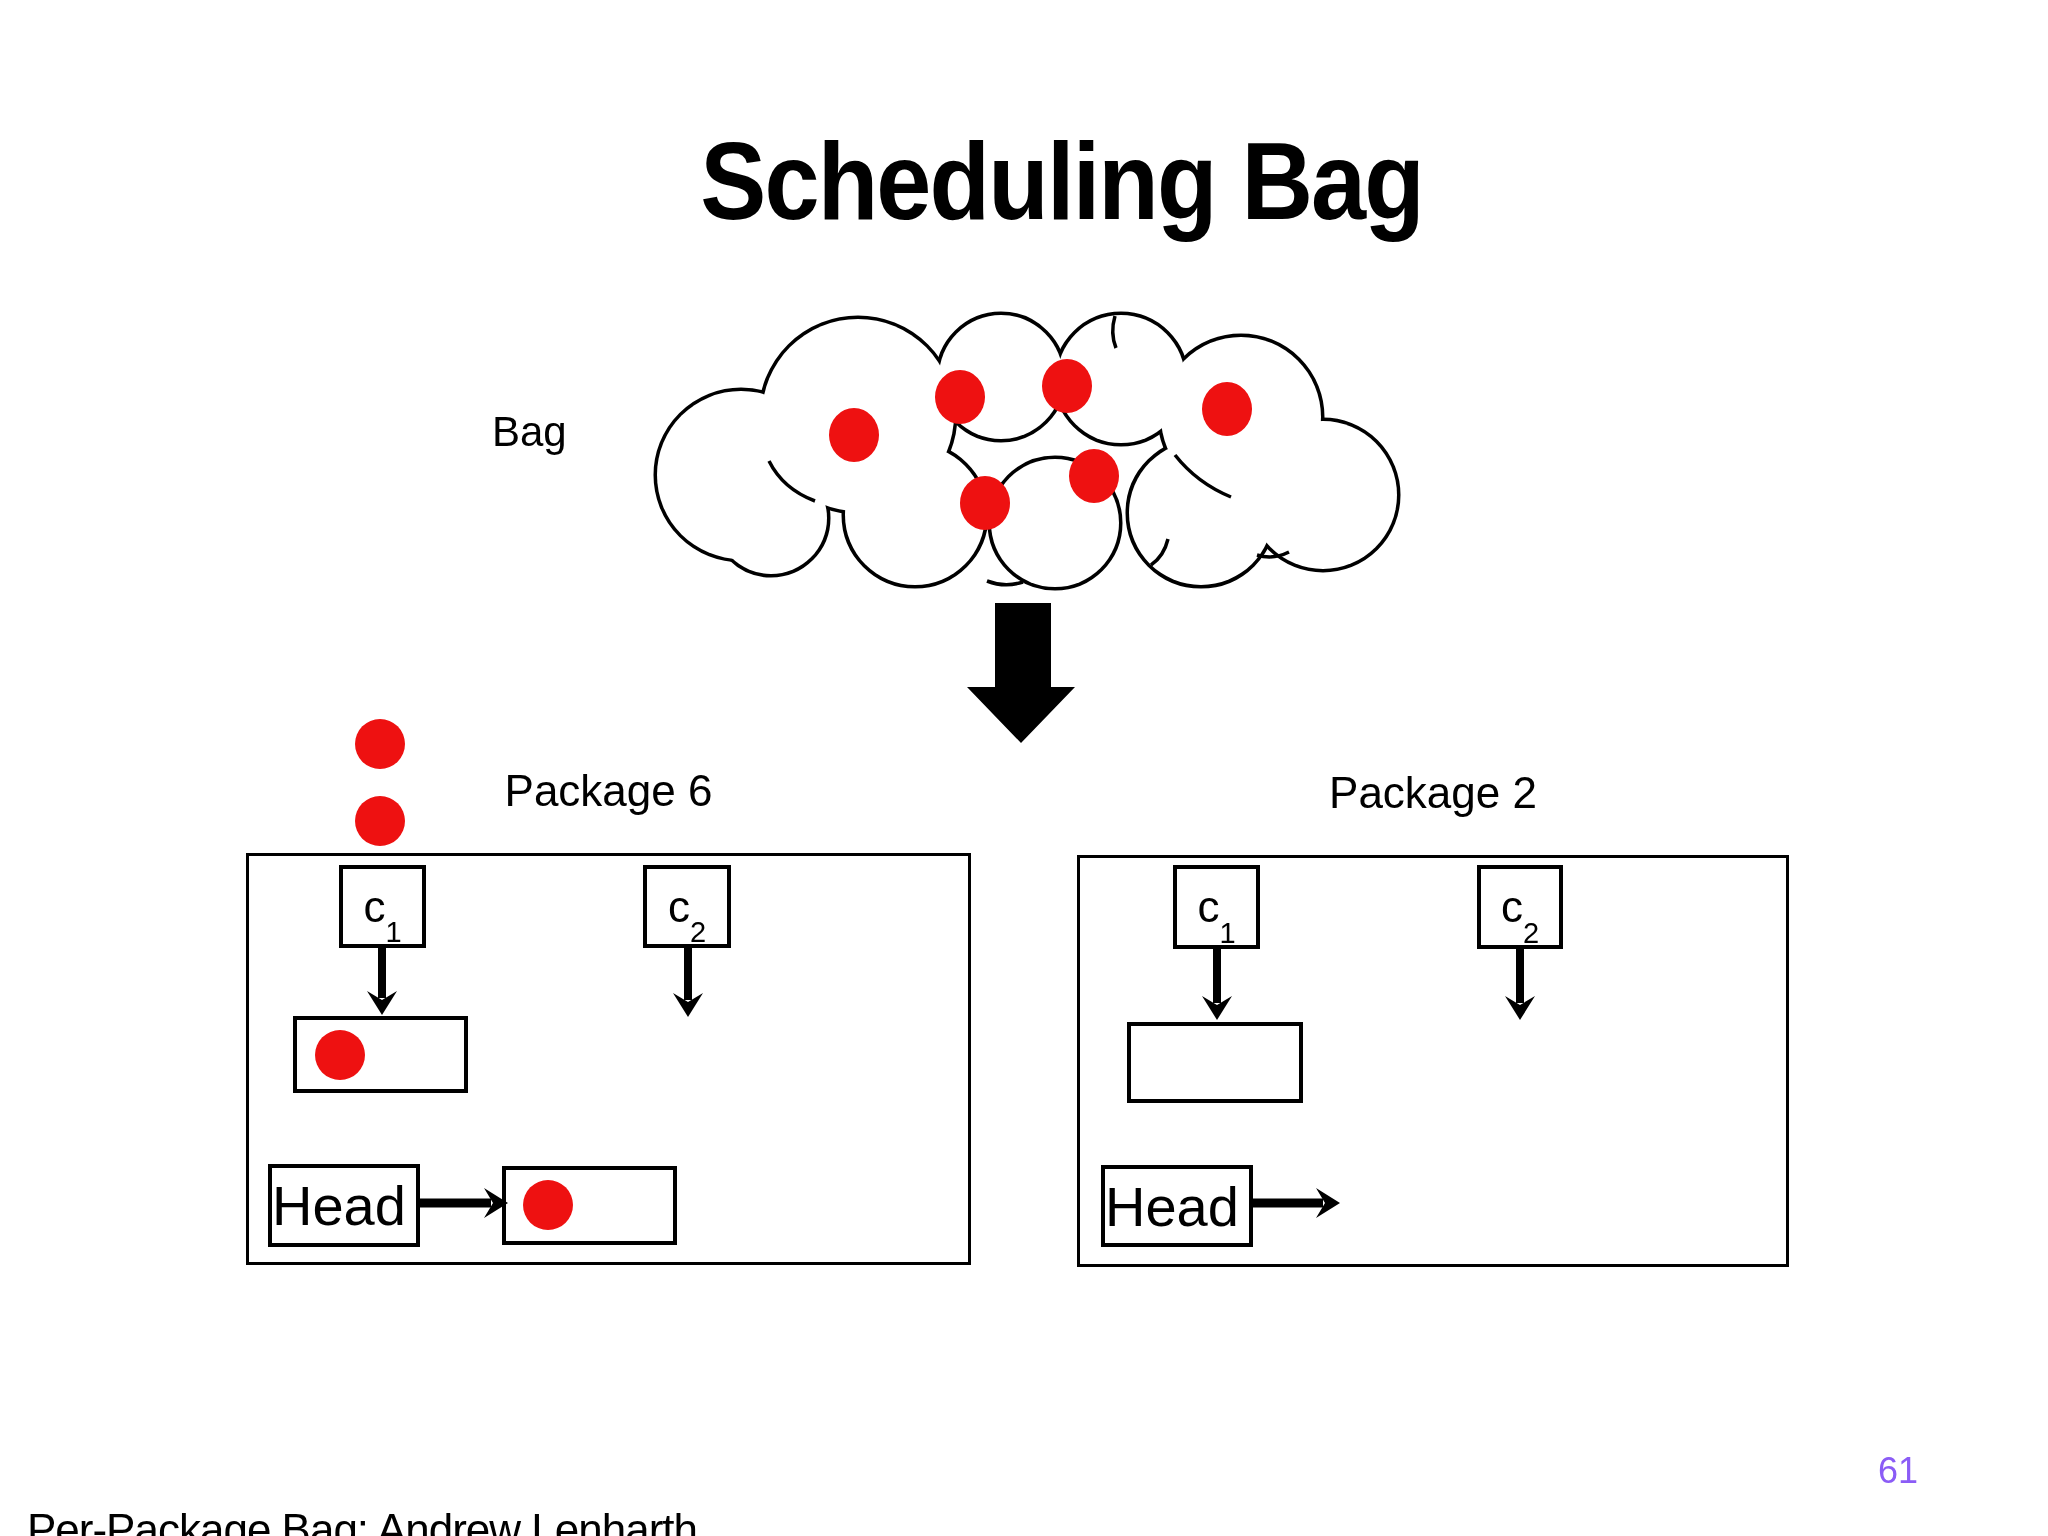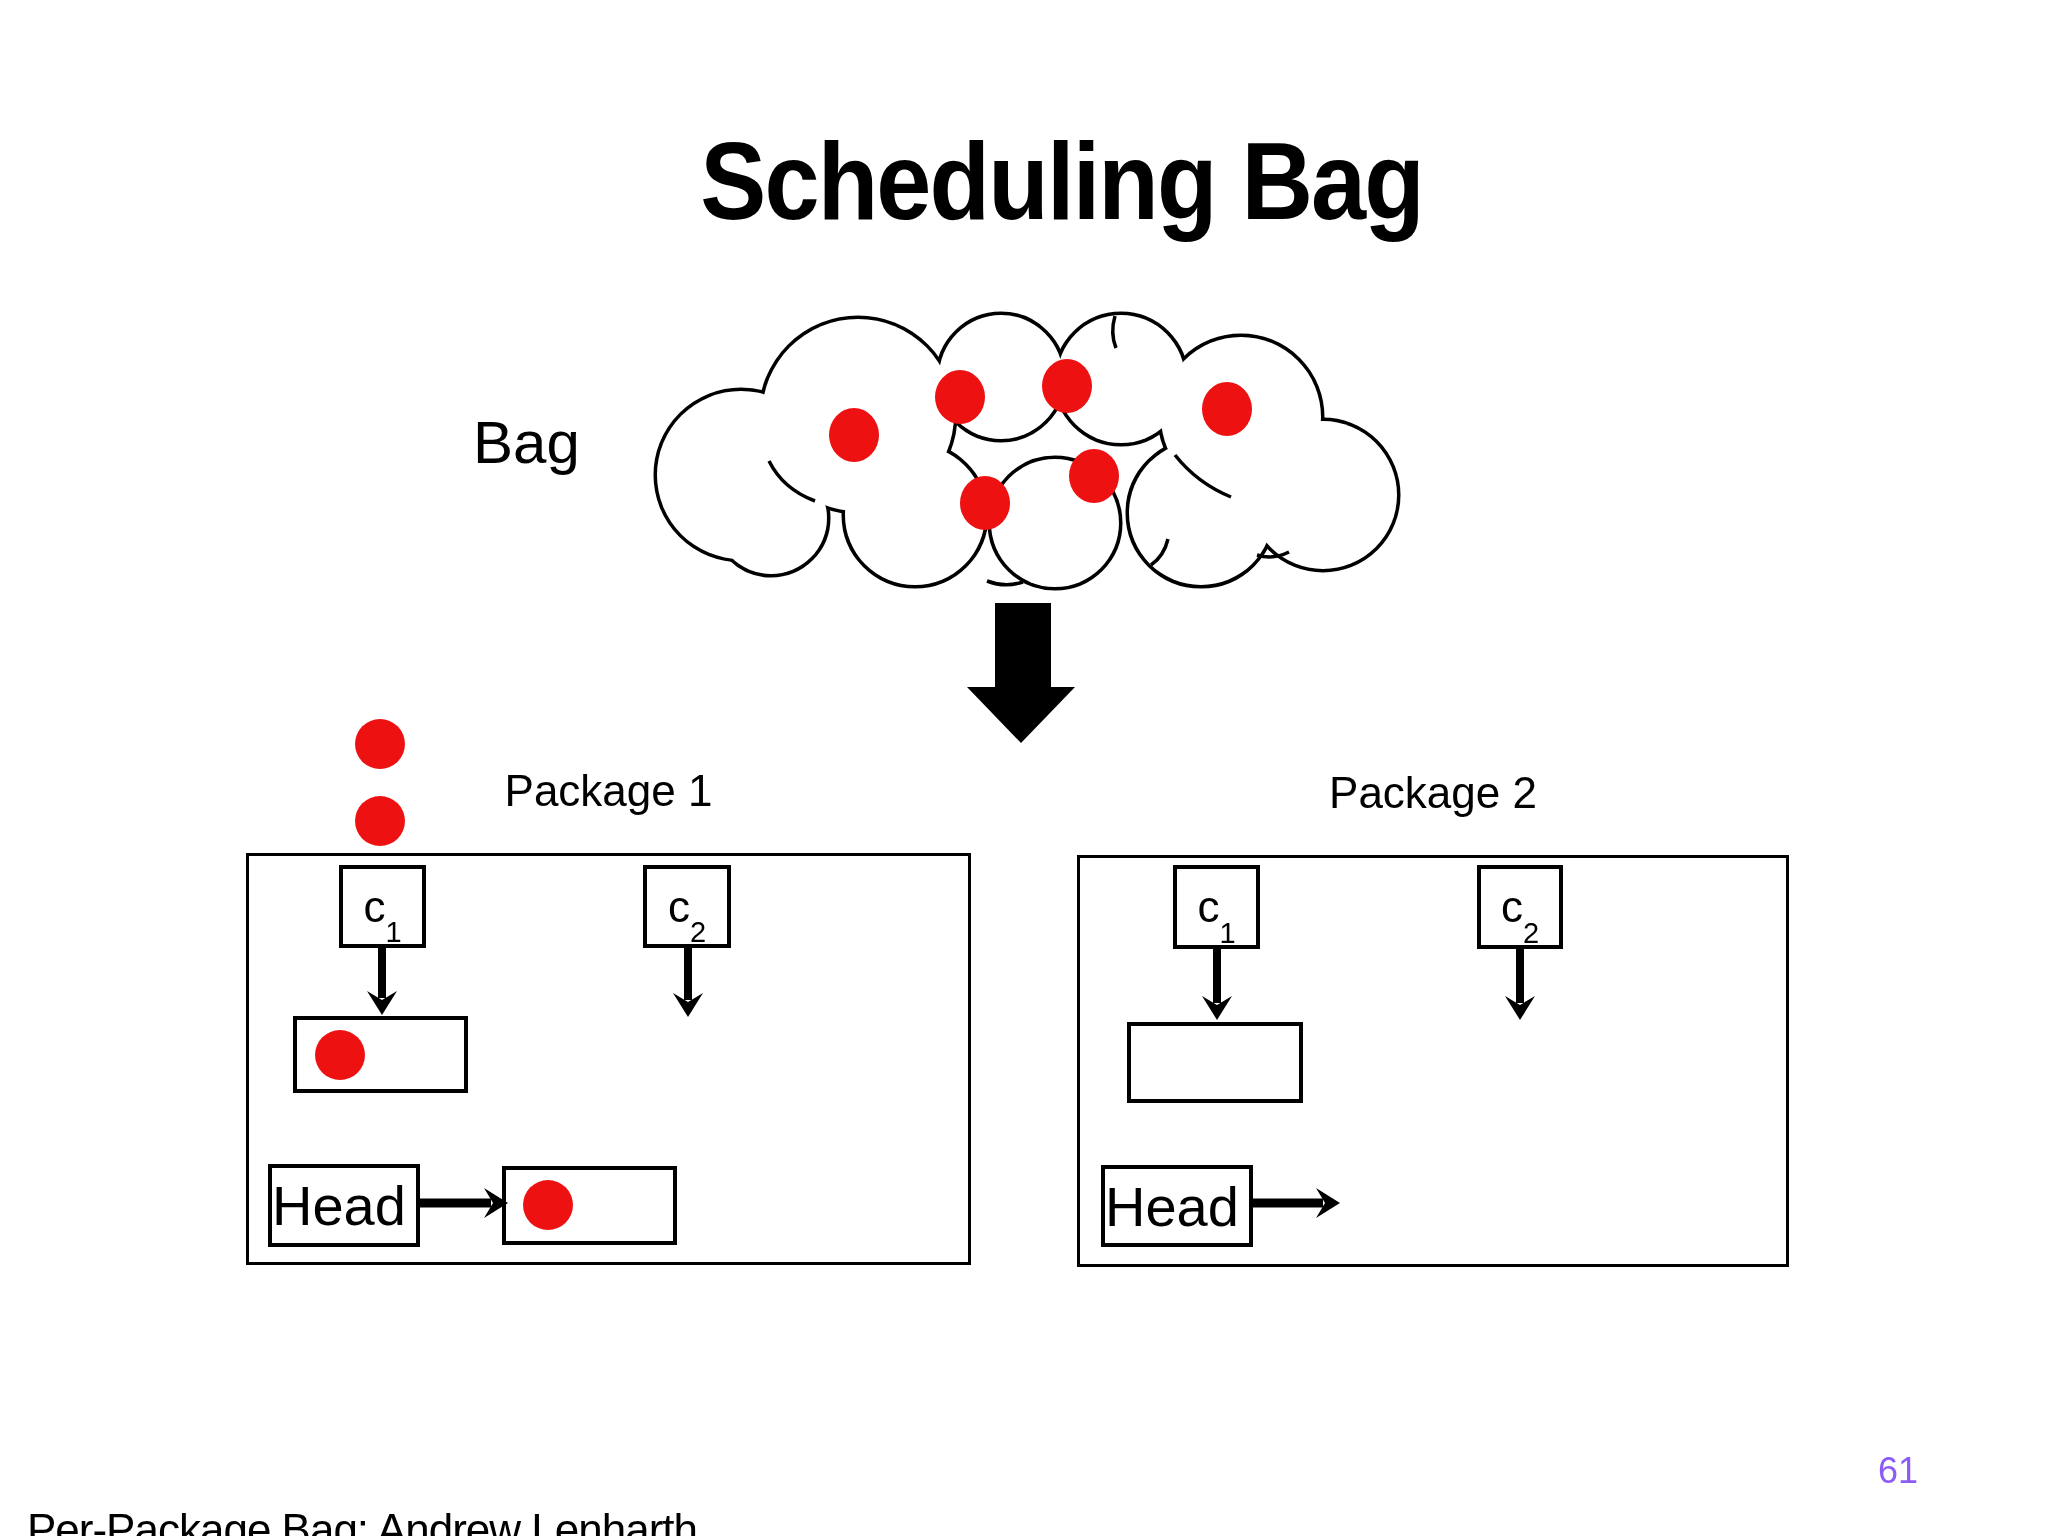--- a/index.html
+++ b/index.html
@@ -14,21 +14,21 @@
   #diagram-svg{position:absolute;left:0;top:0;z-index:1;}
   .txt{position:absolute;z-index:2;white-space:nowrap;}
   .slide-title{
     left:0;top:126px;width:2048px;
     text-align:center;
     font-size:110px;font-weight:bold;letter-spacing:-2px;
     line-height:1.0;
     margin-left:38px;
   }
   .slide-title .squeeze{display:inline-block;transform:scaleX(0.9);transform-origin:50% 50%;}
-  .bag-label{left:473px;top:408px;font-size:60px;}
+  .bag-label{left:492px;top:408px;font-size:42px;}
   .pkg-label{font-size:44px;text-align:center;z-index:2;position:absolute;}
   .pkg1-label{left:246px;top:766px;width:725px;}
   .pkg2-label{left:1077px;top:768px;width:712px;}
   .box{position:absolute;z-index:2;border:4px solid #000;background:transparent;box-sizing:border-box;}
   .pkg-box{border-width:3px;}
   .cbox{display:flex;align-items:center;justify-content:center;font-size:44px;}
   .cbox .sub{font-size:0.66em;align-self:flex-end;transform:translateY(14%);}
   .head-box{display:flex;align-items:center;font-size:56px;}
   .footer{left:27px;top:1505px;font-size:44px;letter-spacing:-1px;font-weight:normal;}
   .page-number{left:1878px;top:1450px;font-size:36px;color:#8b5cf6;}
@@ -127,21 +127,21 @@
     <circle cx="340" cy="1055" r="25" fill="#ee1111"></circle>
     <circle cx="548" cy="1205" r="25" fill="#ee1111"></circle>
   </svg>
 
   <div class="txt slide-title">
     <span class="squeeze">Scheduling Bag</span>
   </div>
 
   <div class="txt bag-label">Bag</div>
 
-  <div class="pkg-label pkg1-label">Package 1</div>
+  <div class="pkg-label pkg1-label">Package 6</div>
   <div class="pkg-label pkg2-label">Package 2</div>
 
   <div class="box pkg-box" style="left:246px;top:853px;width:725px;height:412px;"></div>
 
   <div class="box cbox" style="left:339px;top:865px;width:87px;height:83px;">
     <span>c</span>
       <span class="sub">1</span>
   </div>
   <div class="box cbox" style="left:643px;top:865px;width:88px;height:83px;">
     <span>c</span>

